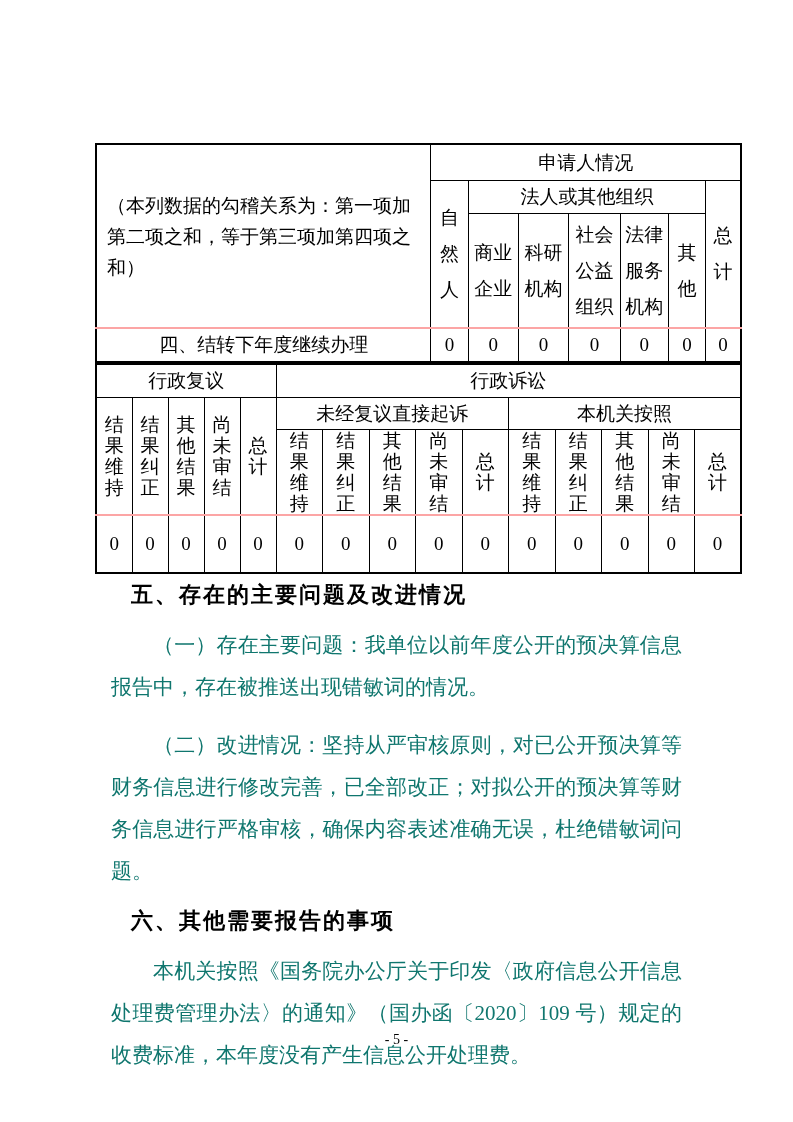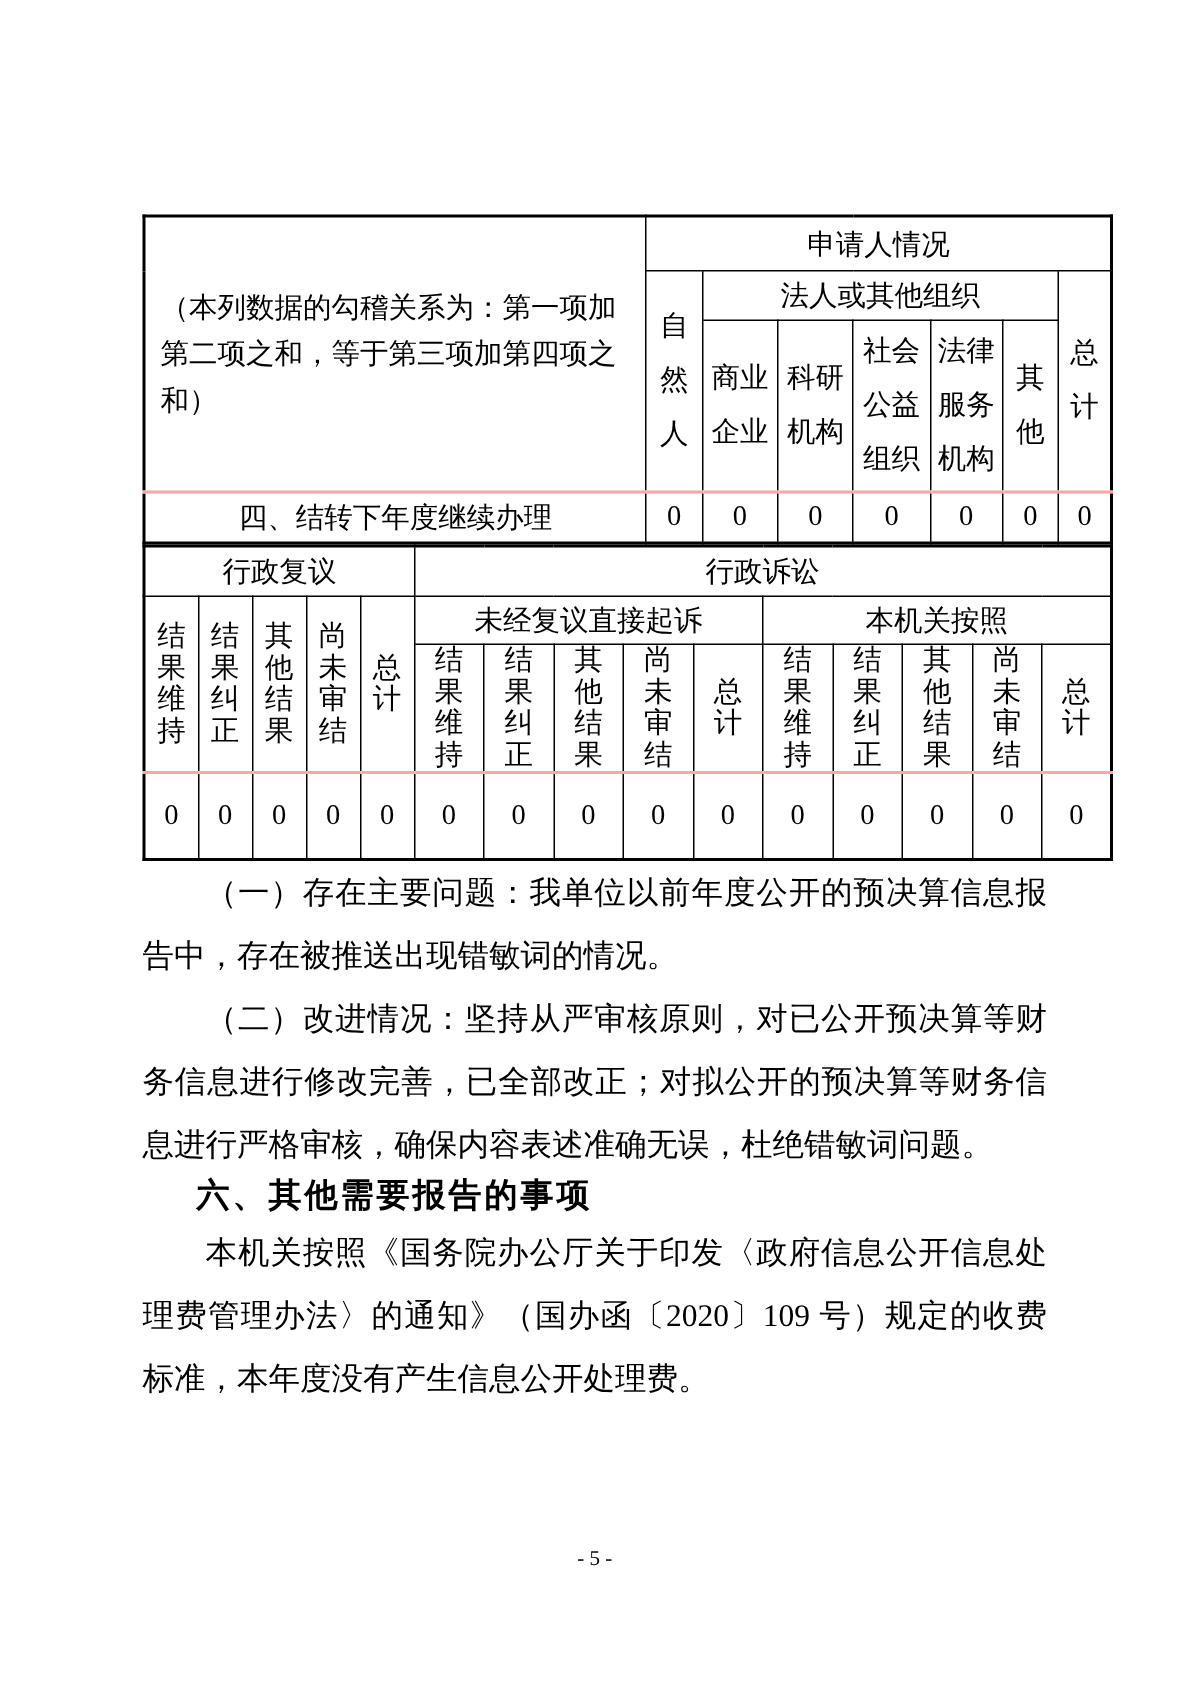--- a/index.html
+++ b/index.html
@@ -40,21 +40,21 @@
   .h {
     font-family:"Liberation Sans", sans-serif; font-weight:bold;
     font-size:22px; line-height:26px; letter-spacing:2px;
     padding-left:36px; color:#000;
   }
   .h4 { margin:10px 0 6px 0; }
   .h5 { margin:8px 0 2px 0; }
   .h6 { margin:0 0 4px 0; }
   p.body {
     font-family:"Liberation Serif", serif; font-size:21px; line-height:42px;
-    text-align:justify; text-indent:2em; margin:0; color:#000000;
+    text-align:justify; text-indent:2em; margin:16px; color:#0f766e;
   }
   .footer {
     position:absolute; left:0; top:1032px; width:793px; text-align:center;
     font-family:"Liberation Serif", serif; font-size:14px; color:#000;
   }
 </style>
 </head>
 <body>
 
 <div class="page">
@@ -159,20 +159,21 @@
           <td class="num">0</td>
           <td class="num">0</td>
           <td class="num">0</td>
           <td class="num">0</td>
           <td class="num">0</td>
           <td class="num">0</td>
         </tr>
       </tbody>
     </table>
 
+    <div class="h h5">五、存在的主要问题及改进情况</div>
     <p class="body">（一）存在主要问题：我单位以前年度公开的预决算信息报告中，存在被推送出现错敏词的情况。</p>
     <p class="body">（二）改进情况：坚持从严审核原则，对已公开预决算等财务信息进行修改完善，已全部改正；对拟公开的预决算等财务信息进行严格审核，确保内容表述准确无误，杜绝错敏词问题。</p>
 
     <div class="h h6">六、其他需要报告的事项</div>
     <p class="body">本机关按照《国务院办公厅关于印发〈政府信息公开信息处理费管理办法〉的通知》（国办函〔2020〕109 号）规定的收费标准，本年度没有产生信息公开处理费。</p>
 
   </div>
 
   <div class="footer">- 5 -</div>
 </div>

